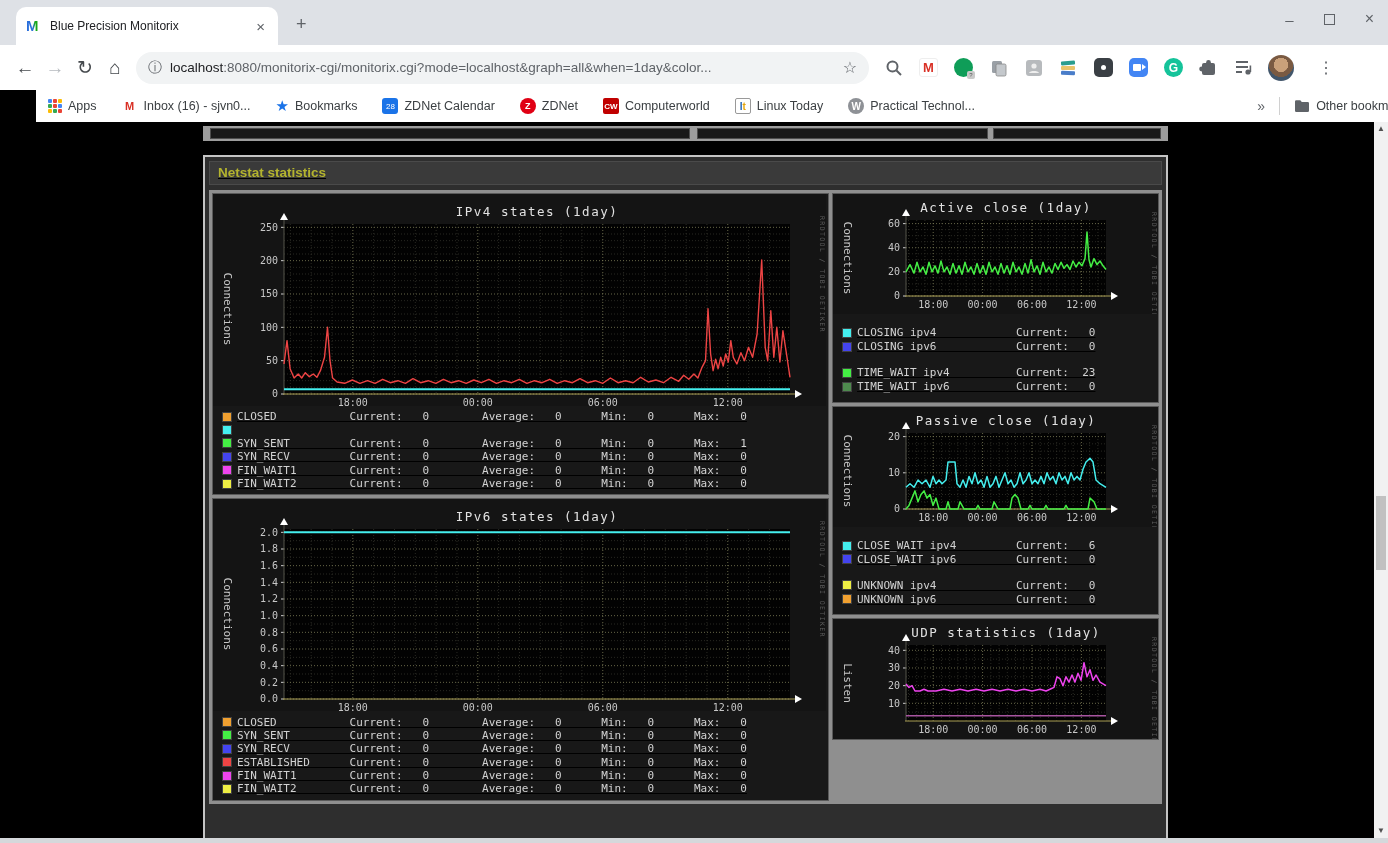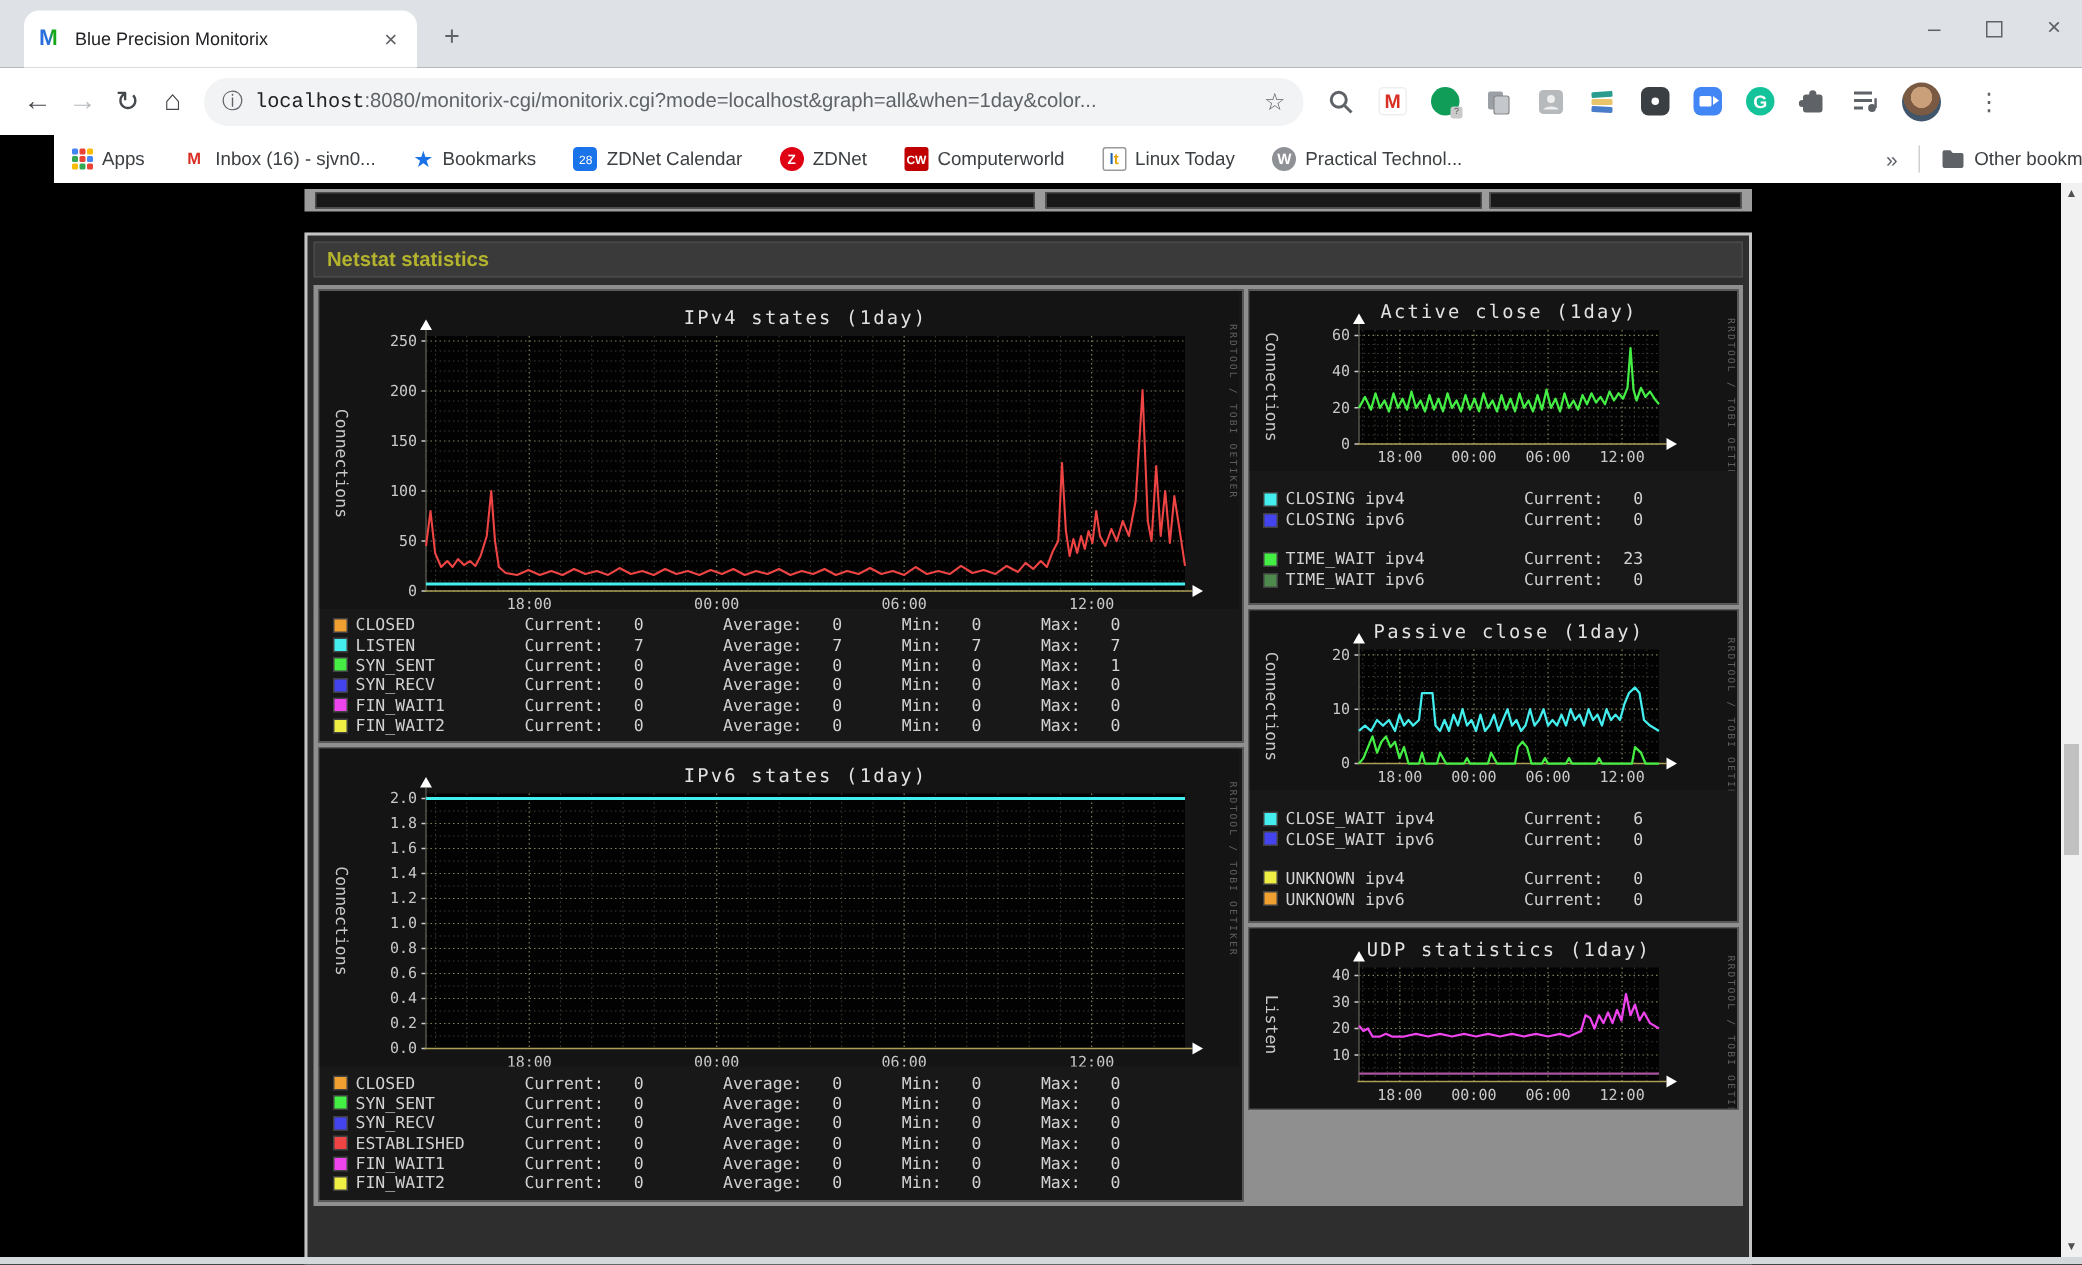--- a/index.html
+++ b/index.html
@@ -24,21 +24,21 @@
 
   
   .toolbar { position:absolute; left:0; top:45px; width:1388px; height:45px; background:#fff;
     display:flex; align-items:center; padding:0 10px; }
   .navbtn { width:30px; text-align:center; font-size:19px; color:#45494d; flex:0 0 auto; }
   .navbtn.disabled { color:#b6babf; }
   .urlbar { flex:0 0 733px; height:32px; margin-left:6px; background:#f1f3f4; border-radius:16px;
     display:flex; align-items:center; padding:0 12px; gap:8px; }
   .info-glyph { color:#5f6368; font-size:14px; }
   .url-text { flex:1; font-size:13.5px; white-space:nowrap; overflow:hidden; }
-  .url-host { color:#202124;font-family:Liberation Mono, monospace; }
+  .url-host { color:#202124; }
   .url-rest { color:#5f6368; }
   .star-glyph { color:#5f6368; font-size:16px; }
   .ext-row { display:flex; align-items:center; gap:14px; margin-left:14px; }
   .ext { width:21px; height:21px; display:flex; align-items:center; justify-content:center; flex:0 0 auto; }
   .gmail-sq { width:19px; height:19px; background:#fff; border:1px solid #eee; border-radius:3px;
     color:#d93025; font-weight:bold; font-size:13px; display:flex; align-items:center; justify-content:center; }
   .voice-c { width:19px; height:19px; border-radius:50%; background:#0f9d58; position:relative; }
   .voice-c i { position:absolute; right:-2px; bottom:-2px; width:8px; height:8px; background:#c9c9c9;
     color:#555; font-size:6px; font-style:normal; text-align:center; line-height:8px; border-radius:2px; }
   .flash-sq { width:19px; height:19px; background:#3a3f44; border-radius:5px; position:relative; }
@@ -73,21 +73,21 @@
   .bm-right { margin-left:auto; display:flex; align-items:center; gap:14px; }
   .chev { color:#5f6368; font-size:14px; }
   .bm-sep { width:1px; height:18px; background:#d0d0d0; }
 
   
   .content { position:absolute; left:0; top:122px; width:1388px; height:721px; background:#000; }
   .prev-strip { position:absolute; left:203px; top:4px; width:965px; height:15px; background:#9c9c9c; }
   .prev-strip .inset { position:absolute; top:2px; height:11px; background:#181818; border:1px solid #4d4d4d; }
 
   .section { position:absolute; left:203px; top:33px; width:965px; height:688px;
-    background:#2e2e2e; border:2px solid #c4c4c4; padding:4px; overflow:hidden; }
+    background:#2e2e2e; border:2px solid #c4c4c4; padding:4px; overflow:hidden;text-decoration:underline; }
   .sec-header { height:24px; background:#3a3a3a; border:1px solid #4a4a4a; line-height:22px;
     padding-left:8px; color:#b3b32e; font-weight:bold; font-size:13.5px; margin-bottom:5px; }
   .columns { background:#8f8f8f; padding:3px; display:flex; gap:3px; align-items:flex-start; }
   .col-left { width:617px; display:flex; flex-direction:column; gap:3px; }
   .col-right { width:327px; display:flex; flex-direction:column; gap:3px; }
   .gpanel { background:#181818; border:1px solid #5a5a5a; width:100%; }
 
   .chart { display:block; }
   .chart svg { display:block; }
 
@@ -359,21 +359,20 @@
                   <text transform="translate(607 22) rotate(90)" text-anchor="start" fill="#5e5e5e" font-size="6.5" letter-spacing="1.4" font-family="&quot;DejaVu Sans Mono&quot;, monospace">RRDTOOL / TOBI OETIKER</text>
                 </svg>
               </div>
             <div class="legend">
                 <div class="lrow">
                   <span class="swatch" style="background: rgb(240, 160, 48);"></span>
                   <span class="ltext">CLOSED           Current:   0        Average:   0      Min:   0      Max:   0</span>
                 </div>
                 <div class="lrow">
                   <span class="swatch" style="background: rgb(68, 238, 238);"></span>
-                  <span class="ltext">LISTEN           Current:   7        Average:   7      Min:   7      Max:   7</span>
                 </div>
                 <div class="lrow">
                   <span class="swatch" style="background: rgb(68, 238, 68);"></span>
                   <span class="ltext">SYN_SENT         Current:   0        Average:   0      Min:   0      Max:   1</span>
                 </div>
                 <div class="lrow">
                   <span class="swatch" style="background: rgb(68, 68, 238);"></span>
                   <span class="ltext">SYN_RECV         Current:   0        Average:   0      Min:   0      Max:   0</span>
                 </div>
                 <div class="lrow">

